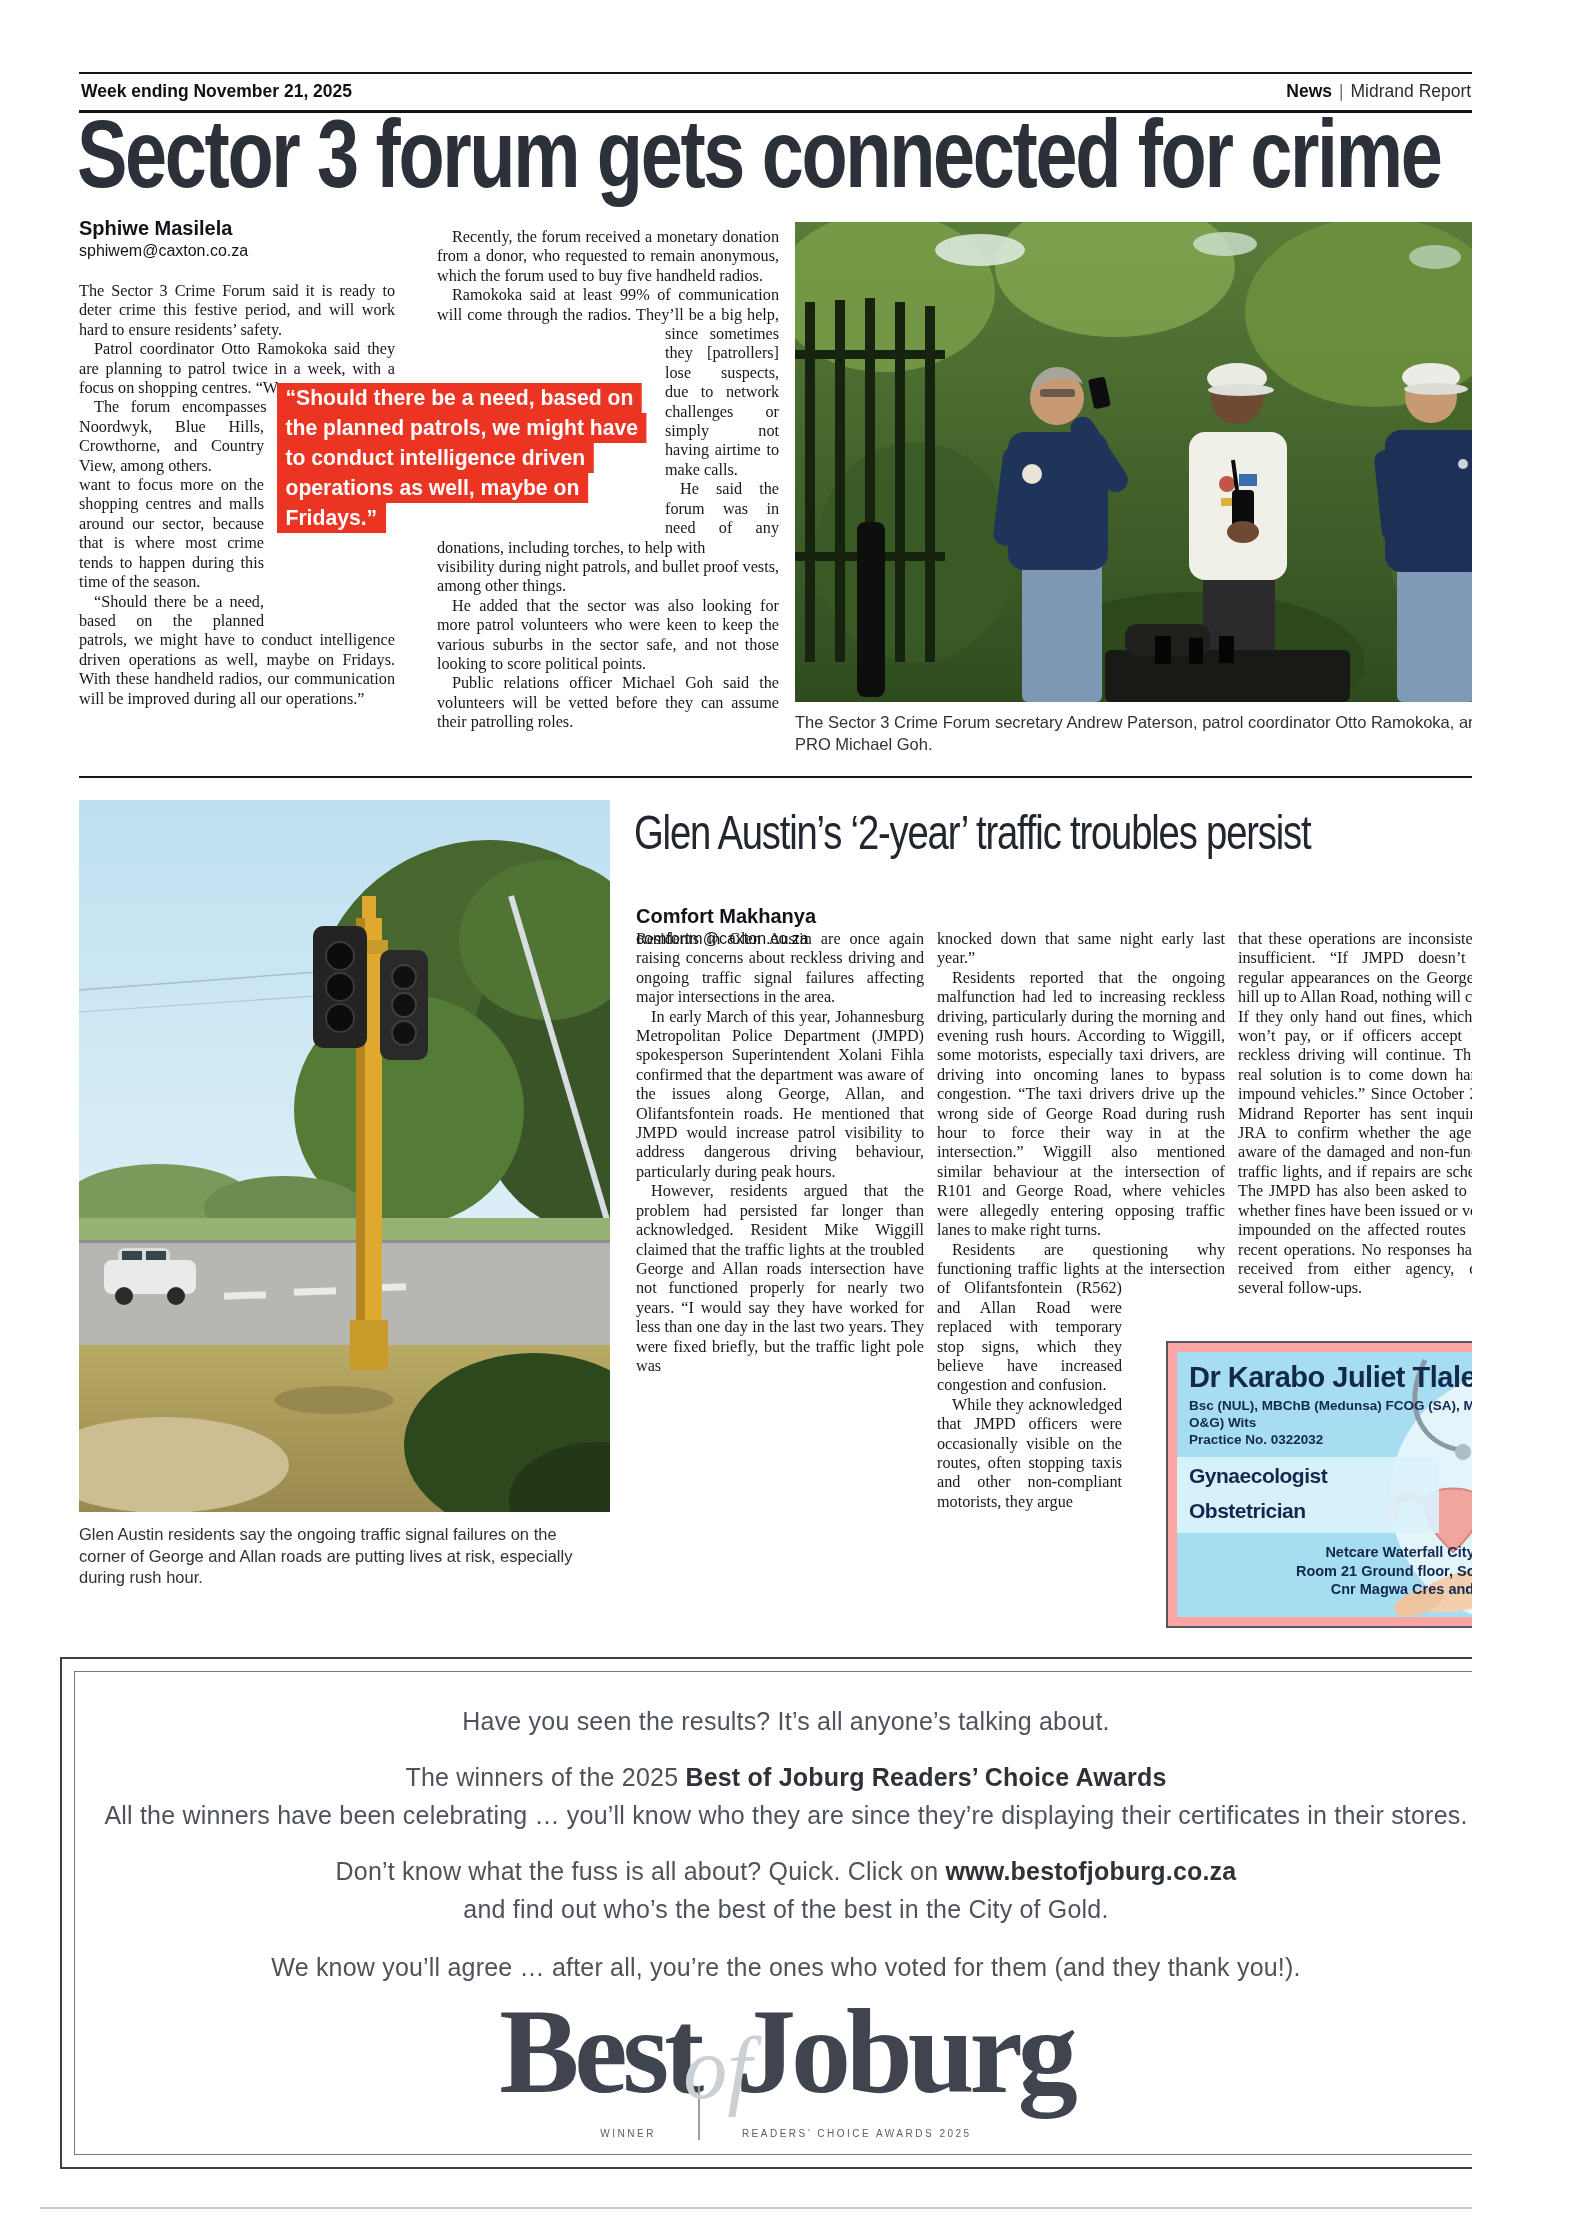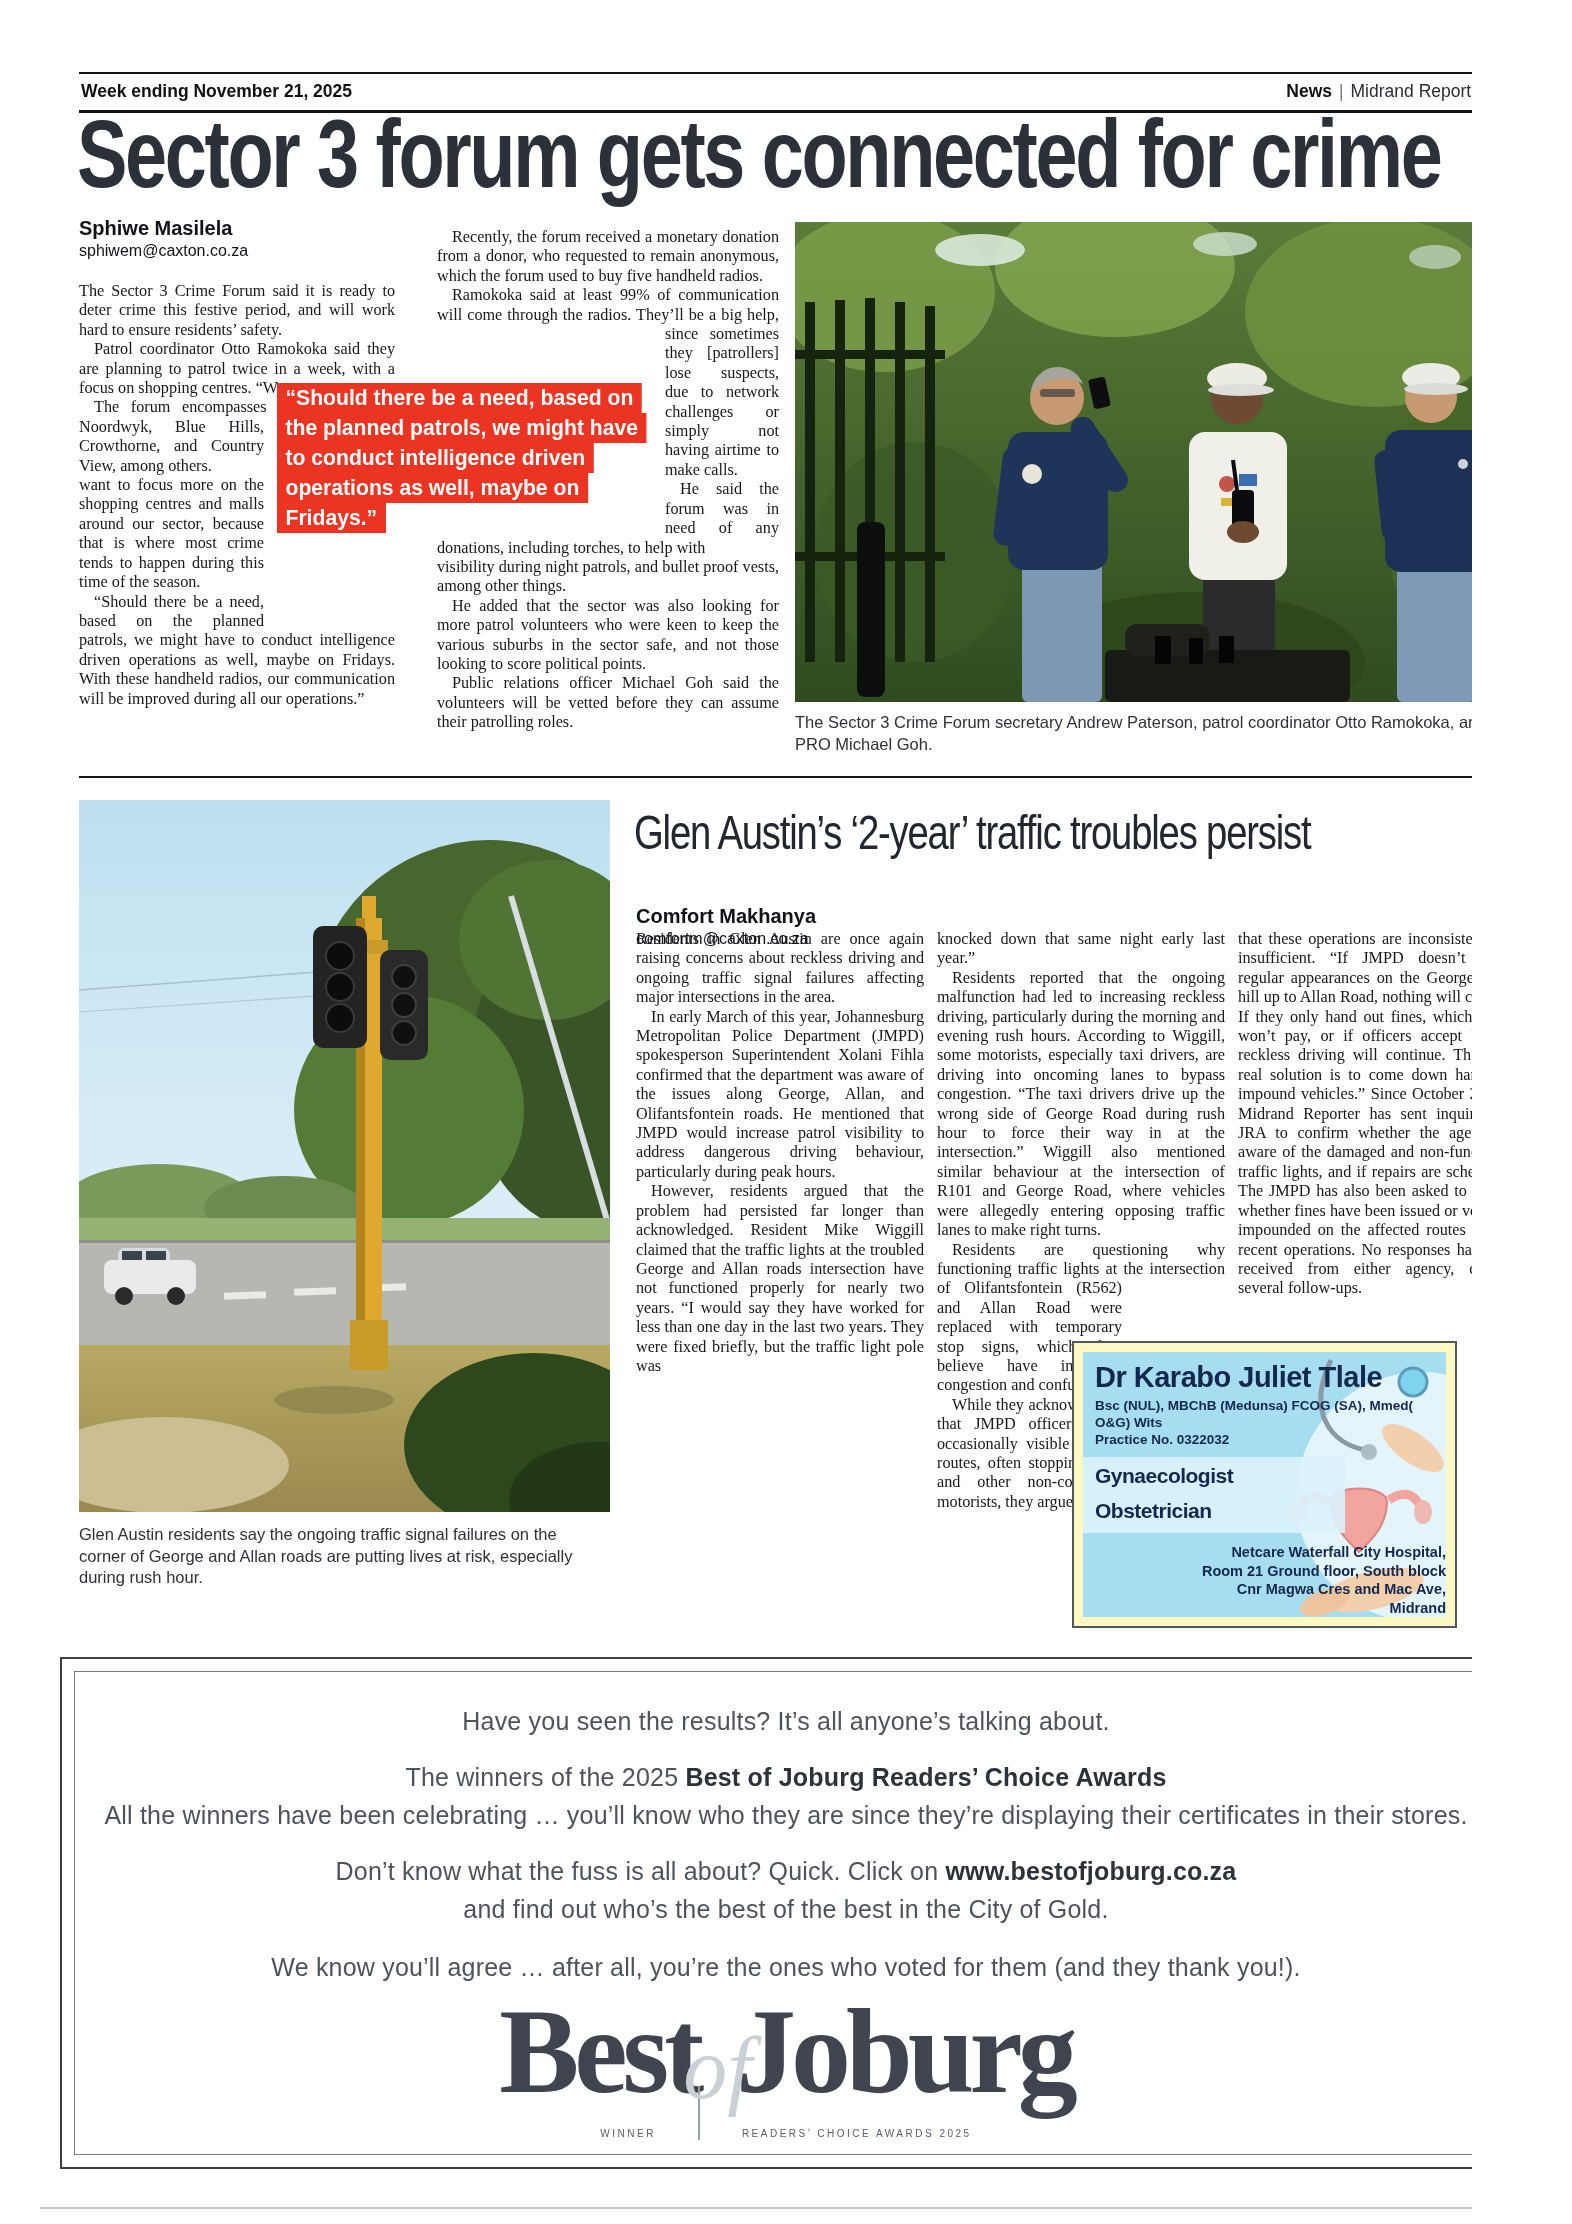--- a/index.html
+++ b/index.html
@@ -50,21 +50,21 @@
   
   .caption{font-family:"Liberation Sans",sans-serif;font-size:16.5px;line-height:21.5px;color:#2e3238;text-align:left;}
   #cap1{left:795px;top:712px;width:702px;}
   #cap2{left:79px;top:1524px;width:528px;}
   #photo1{left:795px;top:222px;width:718px;height:480px;}
   #photo2{left:79px;top:800px;width:531px;height:712px;}
   #divider{left:79px;top:776px;width:1434px;height:2px;background:#15171b;}
   #footrule{left:40px;top:2207px;width:1492px;height:2px;background:#c6c8cb;}
 
   
-  #addoc{left:1072px;top:1341px;width:385px;height:287px;border:2px solid #53565c;background:#fef9c3;
+  #addoc{left:1166px;top:1341px;width:385px;height:287px;border:2px solid #53565c;background:#fca5a5;
          box-sizing:border-box;padding:9px;}
   #addoc-inner{position:relative;width:100%;height:100%;background:#a7ddf1;overflow:hidden;
          font-family:"Liberation Sans",sans-serif;color:#12284f;}
   .addoc-name{font-size:29px;font-weight:700;letter-spacing:-.5px;margin:9px 0 3px 12px;position:relative;z-index:2;}
   .addoc-quals{font-size:13.5px;font-weight:700;line-height:17px;margin:0 0 0 12px;position:relative;z-index:2;}
   .addoc-band{background:rgba(219,242,252,.92);margin:9px 0 0;padding:1px 0 5px 12px;width:250px;
          font-size:21px;font-weight:700;line-height:35px;letter-spacing:-.5px;position:relative;z-index:2;}
   .addoc-addr{margin:10px 0 0 12px;font-size:14.5px;font-weight:700;line-height:18.5px;position:relative;z-index:2;text-align:right;}
   #addoc-art{position:absolute;right:0;top:0;width:185px;height:267px;z-index:1;}
 

